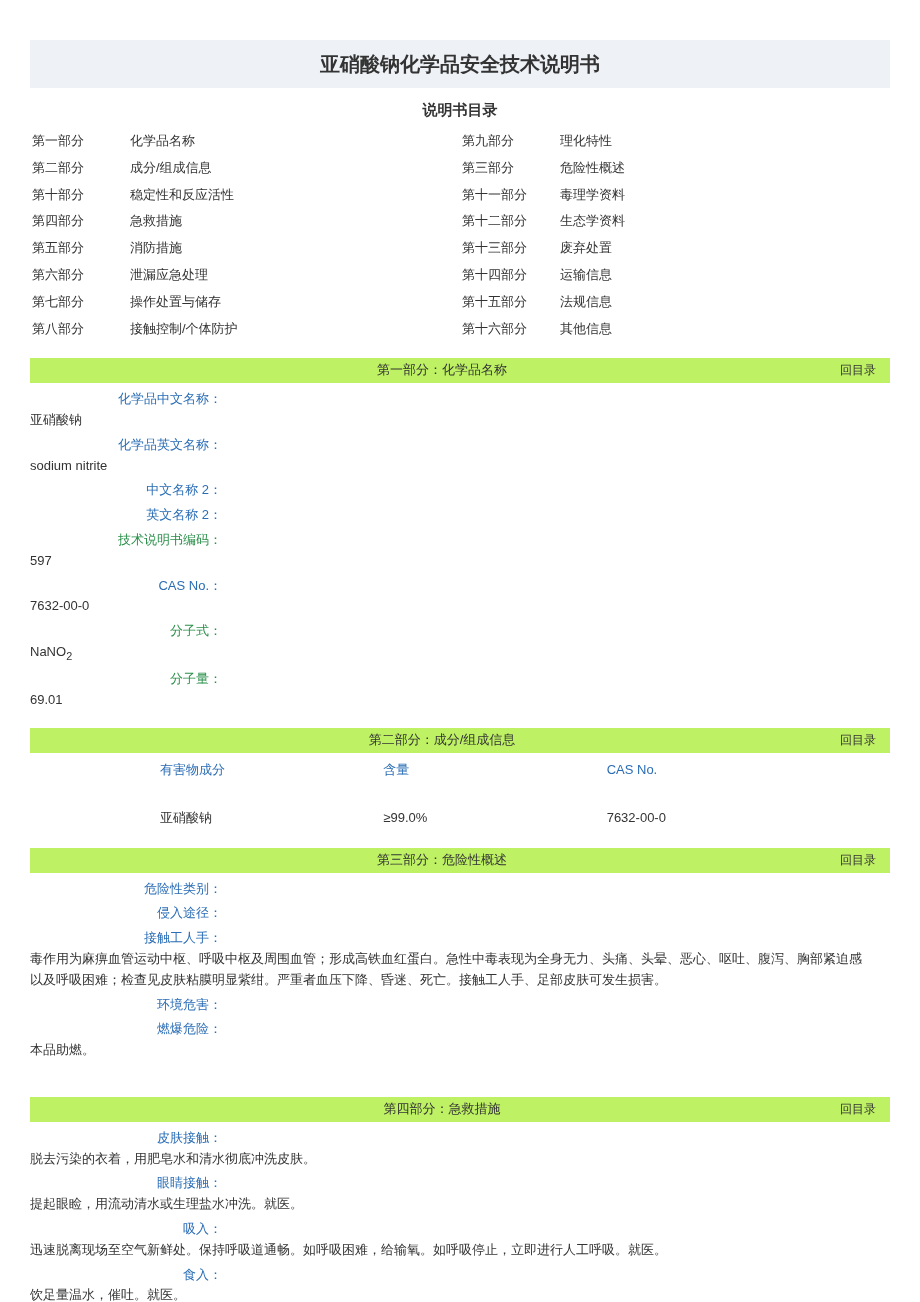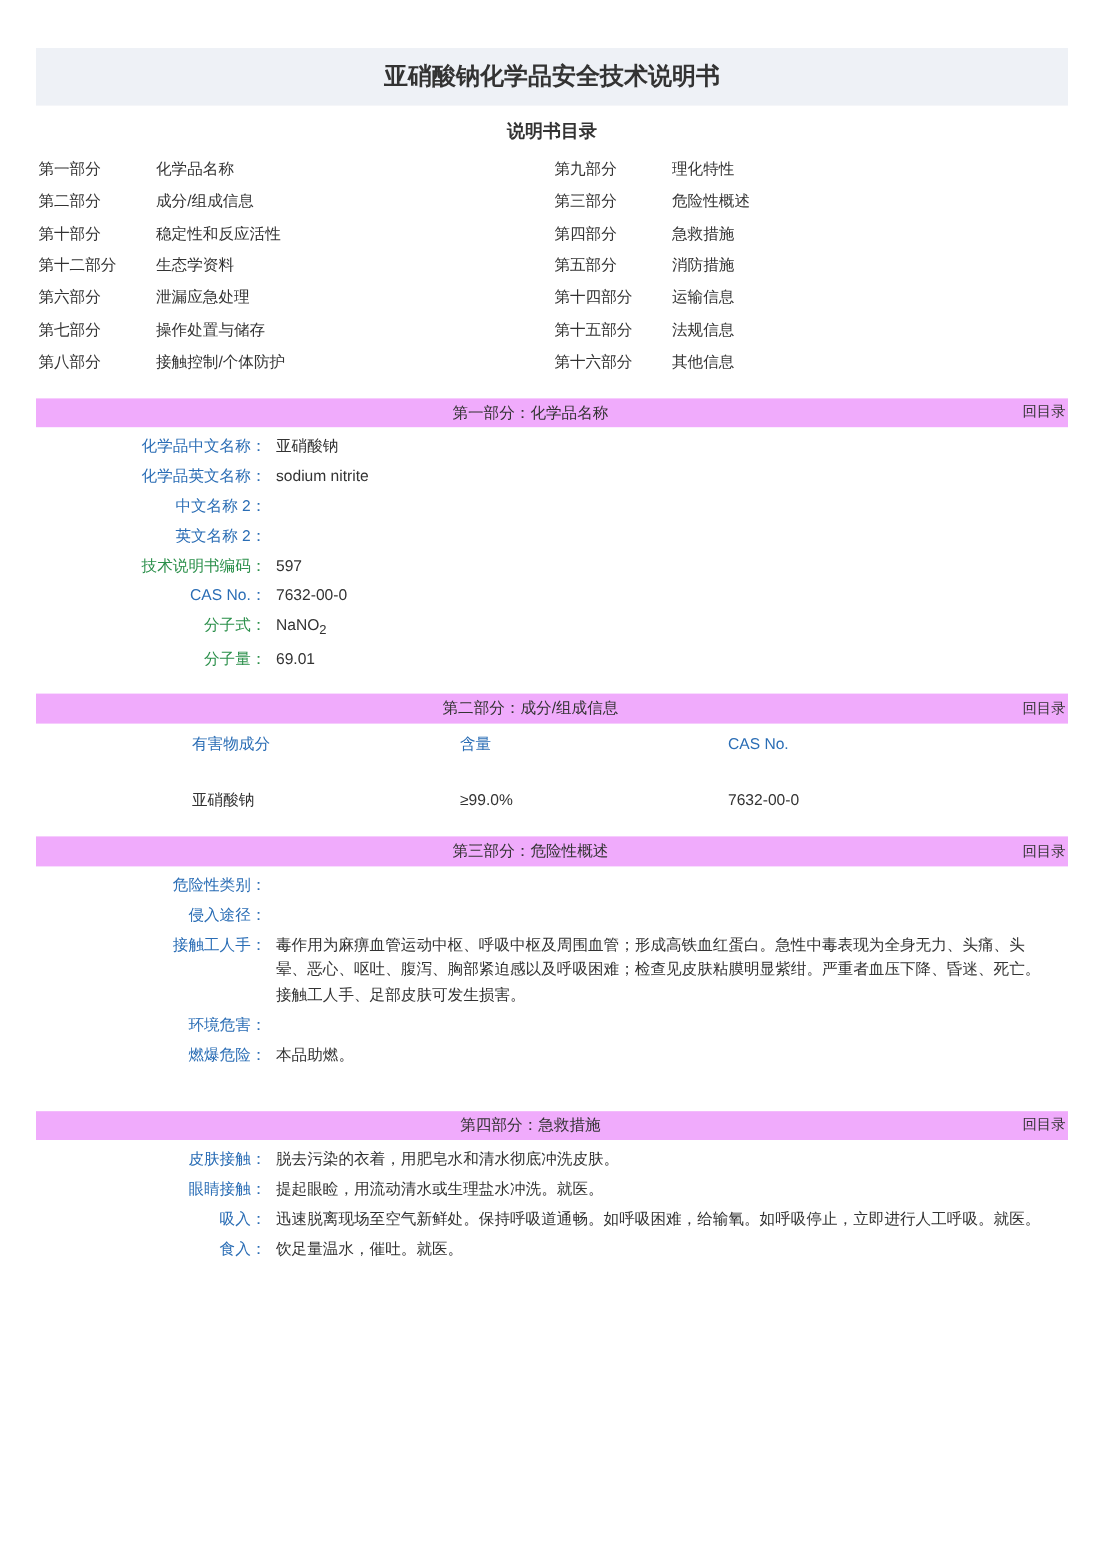--- a/index.html
+++ b/index.html
@@ -4,24 +4,24 @@
 <style>
   * { box-sizing: border-box; margin: 0; padding: 0; }
   body { width: 920px; font-family: "Microsoft YaHei", "SimSun", Arial, sans-serif; font-size: 13px; color: #333; line-height: 1.6; background: #fff; }
   .container { padding: 40px 30px; }
   .title { background: #eef1f6; text-align: center; font-size: 20px; font-weight: bold; padding: 8px 0; margin-bottom: 10px; }
   .subtitle { text-align: center; font-size: 15px; font-weight: bold; margin-bottom: 6px; }
   .toc { display: flex; flex-wrap: wrap; margin-bottom: 8px; }
   .toc-row { display: flex; width: 50%; padding: 3px 0; }
   .toc-part { width: 100px; padding-left: 2px; }
   .toc-name { flex: 1; }
-  .section-header { background: #f0abfc; display: flex; align-items: center; padding: 2px 2px; margin-top: 16px; margin-bottom: 4px; }
+  .section-header { background: #bef264; display: flex; align-items: center; padding: 2px 14px; margin-top: 16px; margin-bottom: 4px; }
   .section-title { flex: 1; text-align: center; font-size: 13px; }
   .back-link { font-size: 12px; color: #333; }
-  .kv-row { display: flex; padding: 2px 0; }
+  .kv-row { display: flex; padding: 2px 0; flex-direction: column; }
   .kv-label { width: 200px; text-align: right; padding-right: 8px; }
   .kv-value { flex: 1; padding-right: 20px; }
   .blue { color: #2a6db5; }
   .green { color: #2a8f4a; }
   .sub { vertical-align: sub; font-size: smaller; }
   .comp-table { display: flex; flex-direction: column; padding: 2px 0; gap: 25px; }
   .comp-row { display: flex; }
   .comp-col { flex: 1; padding: 1px 0; }
   .comp-col:first-child { text-align: left; padding-left: 130px; }
   .comp-col:last-child { padding-right: 60px; }
@@ -49,30 +49,38 @@
       </div>
   <div class="toc-row">
         <div class="toc-part">第三部分</div>
         <div class="toc-name">危险性概述</div>
       </div>
   <div class="toc-row">
         <div class="toc-part">第十部分</div>
         <div class="toc-name">稳定性和反应活性</div>
       </div>
   <div class="toc-row">
+        <div class="toc-part">第十一部分</div>
+        <div class="toc-name">毒理学资料</div>
+      </div>
+  <div class="toc-row">
         <div class="toc-part">第四部分</div>
         <div class="toc-name">急救措施</div>
       </div>
   <div class="toc-row">
         <div class="toc-part">第十二部分</div>
         <div class="toc-name">生态学资料</div>
       </div>
   <div class="toc-row">
         <div class="toc-part">第五部分</div>
         <div class="toc-name">消防措施</div>
+      </div>
+  <div class="toc-row">
+        <div class="toc-part">第十三部分</div>
+        <div class="toc-name">废弃处置</div>
       </div>
   <div class="toc-row">
         <div class="toc-part">第六部分</div>
         <div class="toc-name">泄漏应急处理</div>
       </div>
   <div class="toc-row">
         <div class="toc-part">第十四部分</div>
         <div class="toc-name">运输信息</div>
       </div>
   <div class="toc-row">

